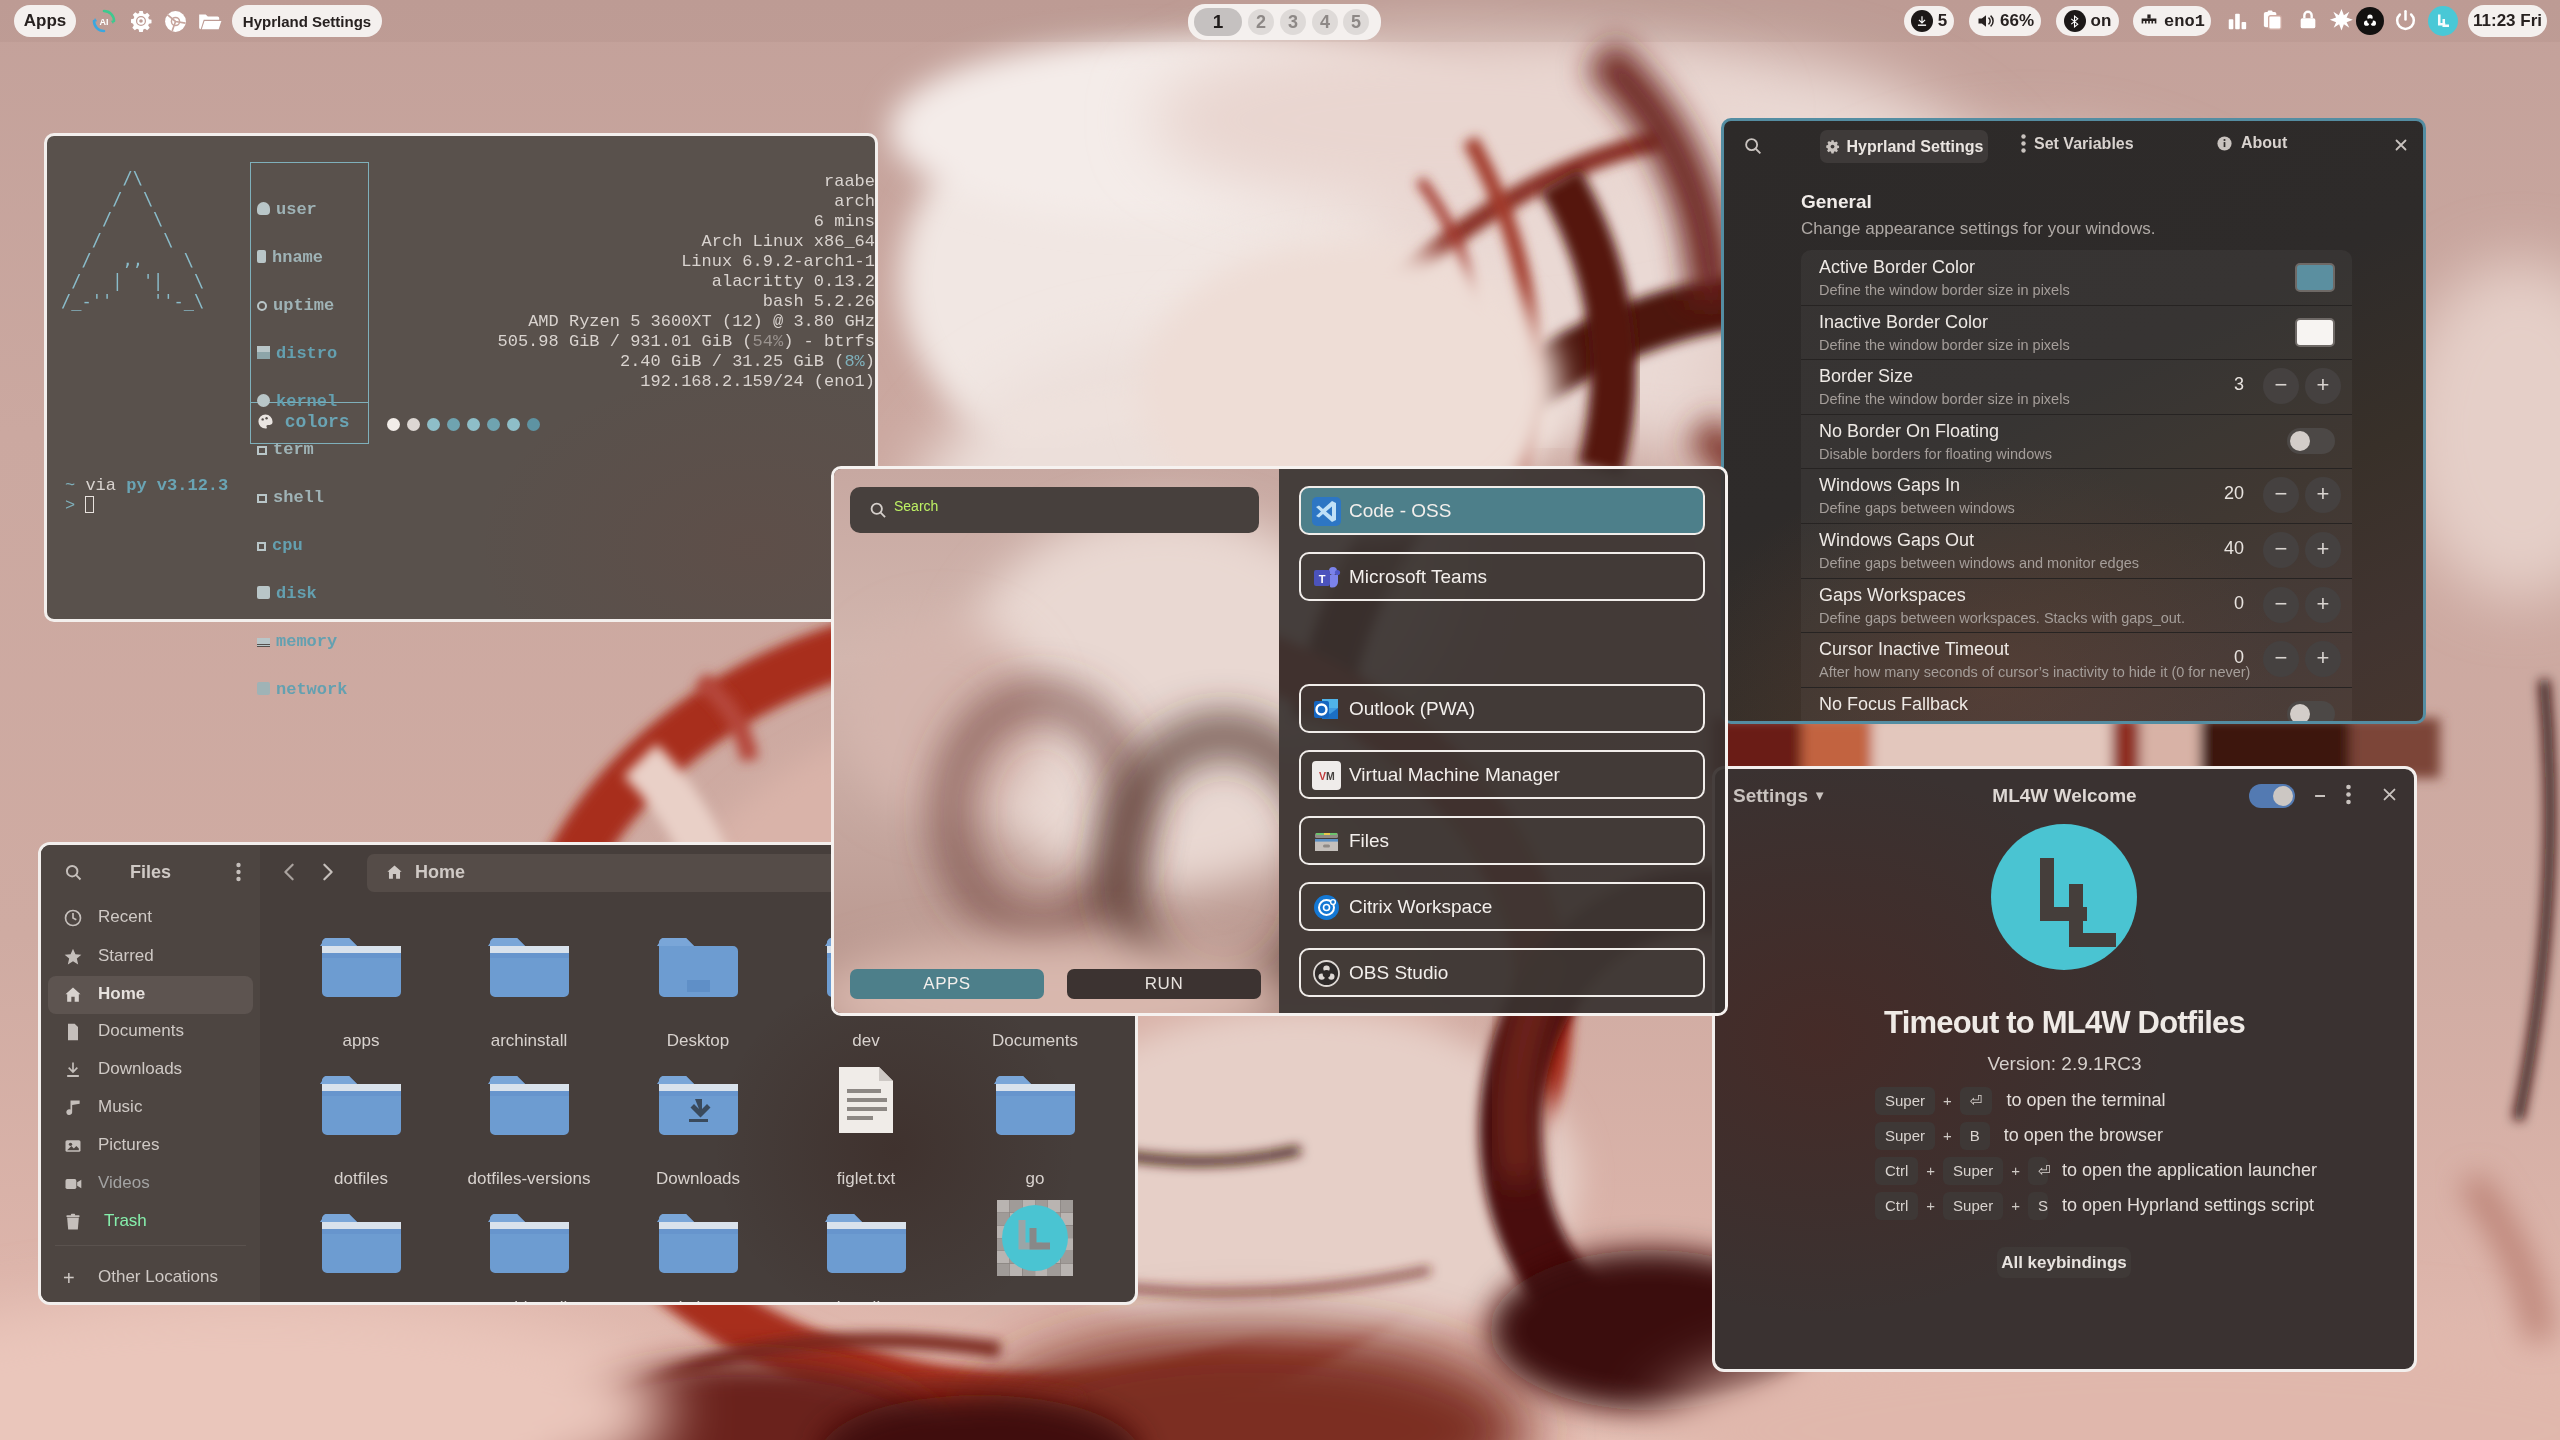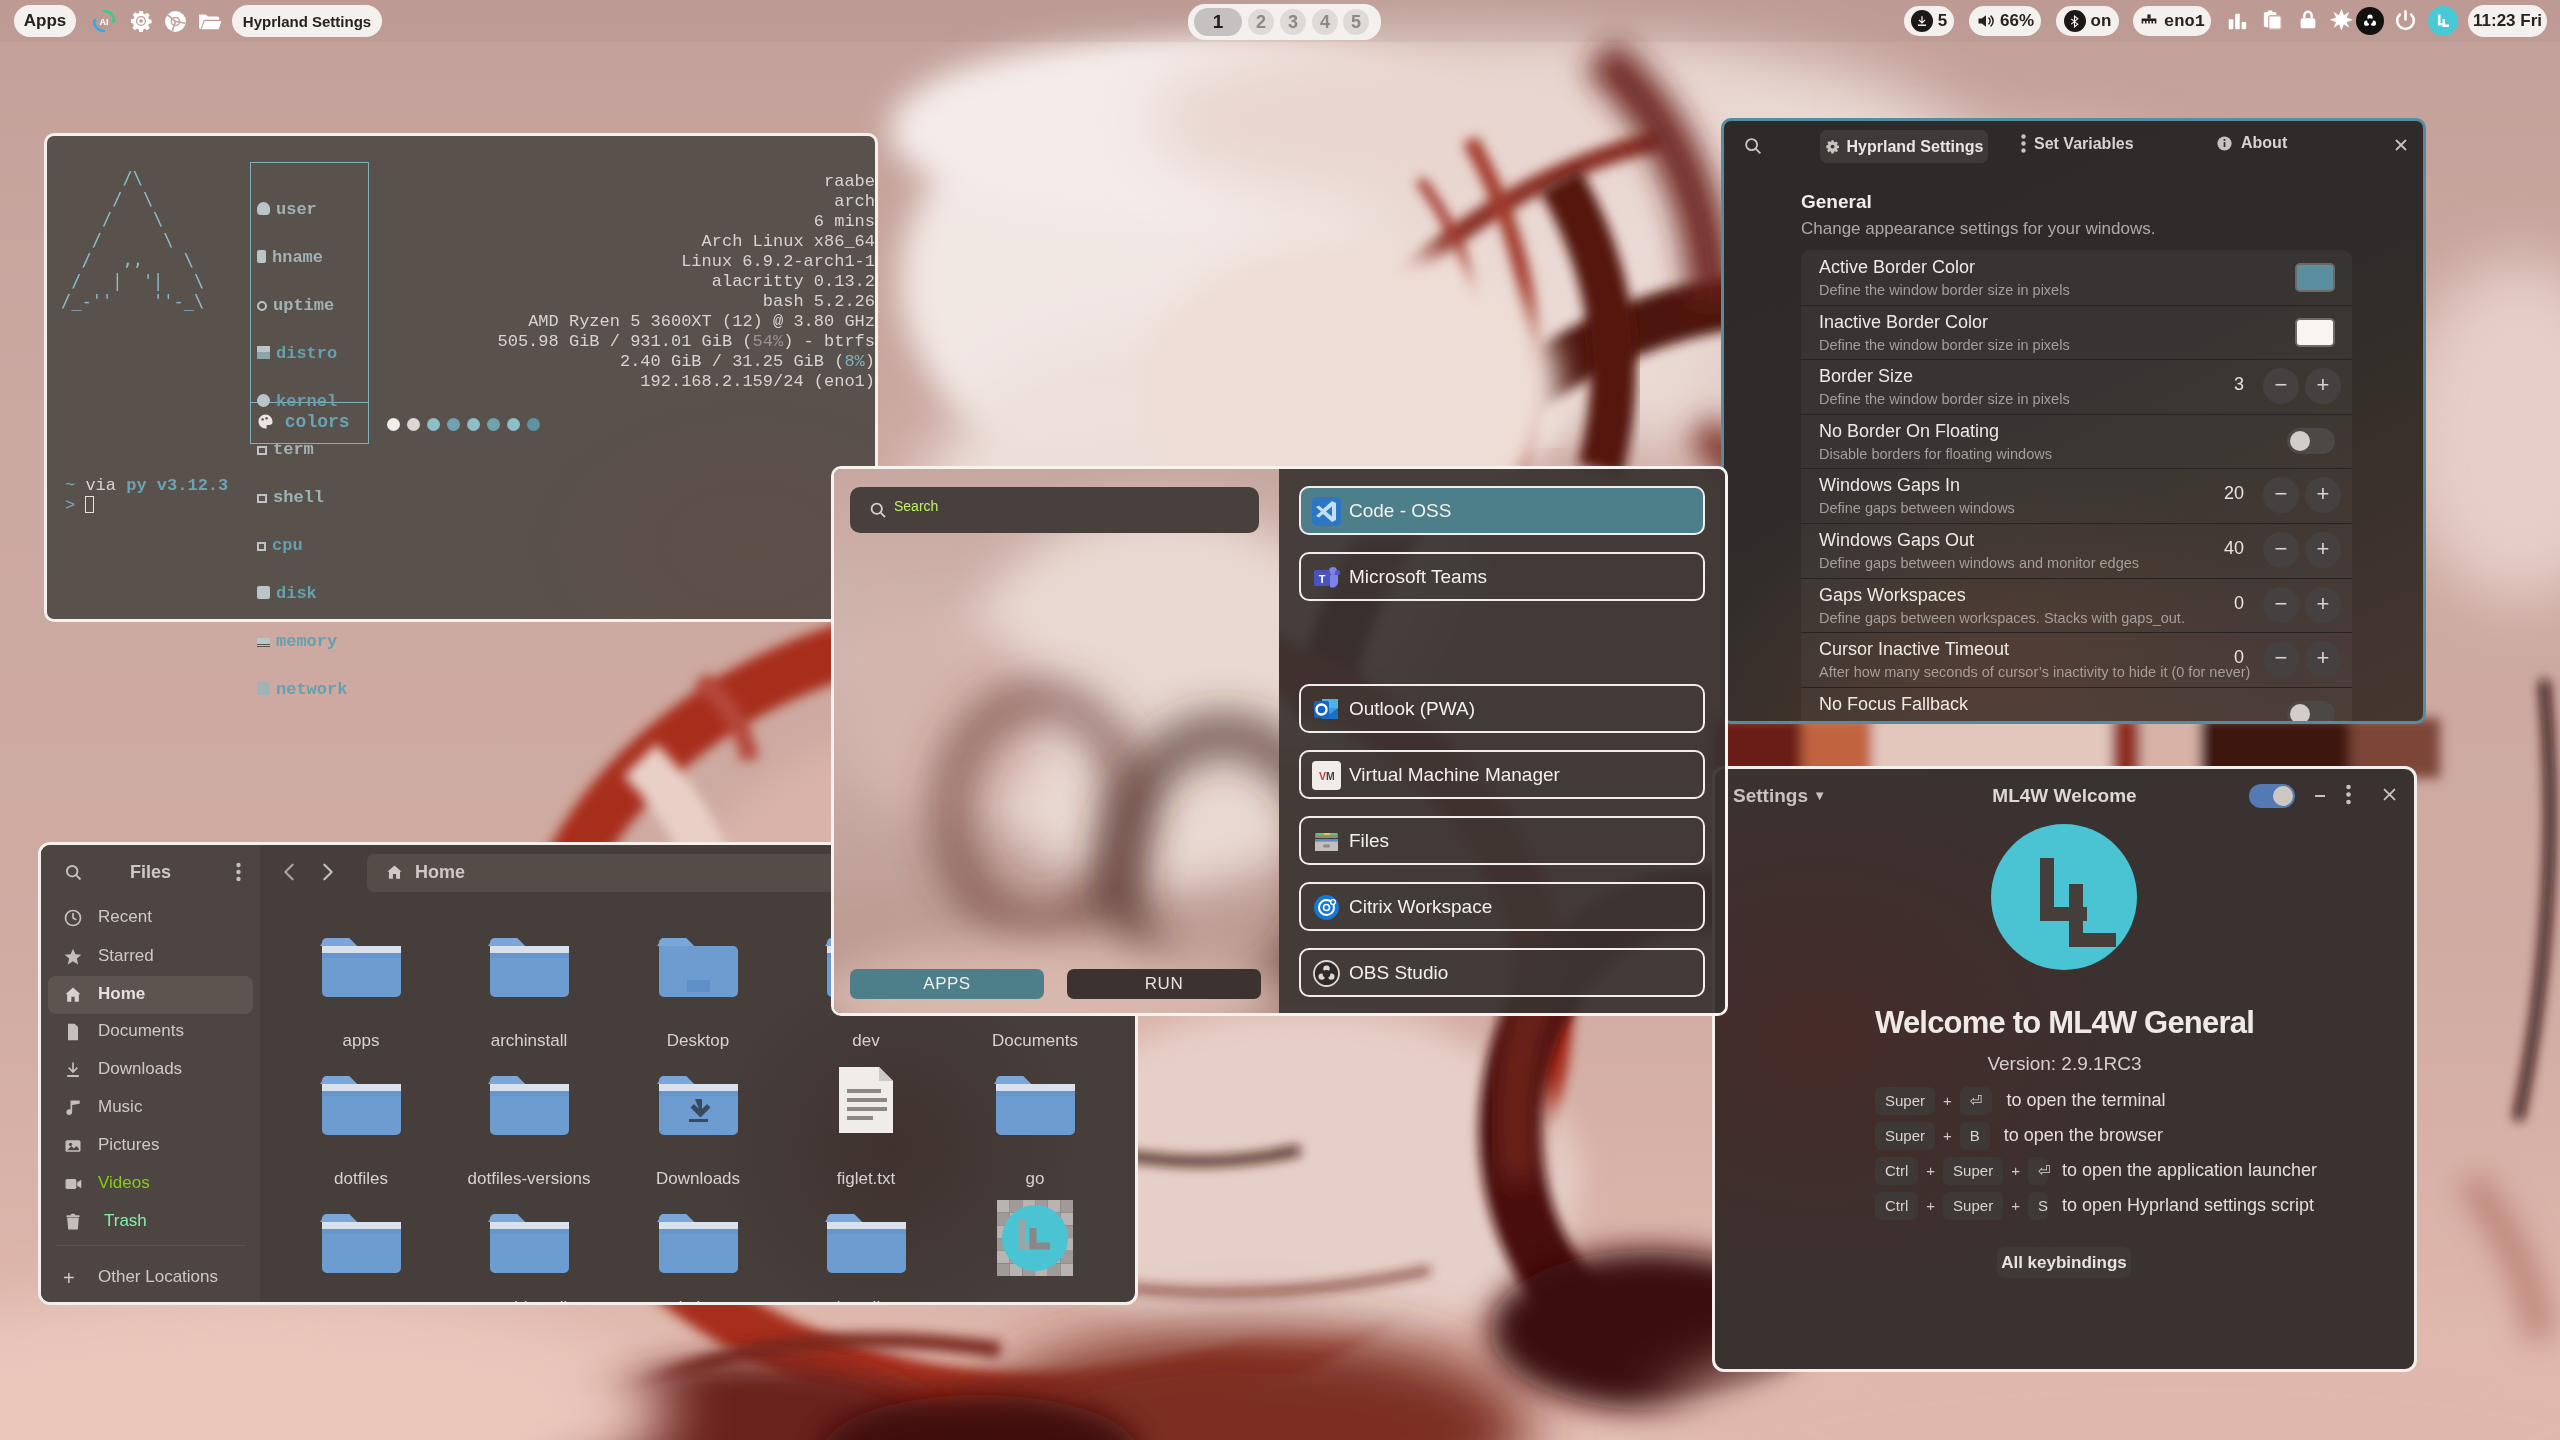--- a/index.html
+++ b/index.html
@@ -413,21 +413,21 @@
       </svg>
  <svg class="abs" style="left:666px;top:17px;" width="17" height="17" viewBox="0 0 24 24" stroke="#c9c3bf" stroke-width="2.6" stroke-linecap="round">
         <path d="M5 5l14 14M19 5L5 19"></path>
       </svg>
 
  <div class="abs" style="left:276px;top:55px;width:146px;height:146px;border-radius:50%;background:#4ac4d2;"></div>
  <svg class="abs" style="left:276px;top:55px;" width="146" height="146" viewBox="0 0 146 146">
    <path d="M56 34 v56 h40" fill="none" stroke="#453e3b" stroke-width="14"></path>
    <path d="M85 60 v56 h40" fill="none" stroke="#453e3b" stroke-width="14"></path>
  </svg>
- <div class="abs" style="left:0;top:236px;width:100%;text-align:center;font-weight:bold;font-size:31px;letter-spacing:-0.8px;color:#efeae6;">Welcome to ML4W General</div>
+ <div class="abs" style="left:0;top:236px;width:100%;text-align:center;font-weight:bold;font-size:31px;letter-spacing:-0.8px;color:#efeae6;">Timeout to ML4W Dotfiles</div>
  <div class="abs" style="left:0;top:284px;width:100%;text-align:center;font-size:19px;color:#d6d0cc;">Version: 2.9.1RC3</div>
  <div class="abs" style="left:160px;top:314px;width:430px;">
    <div class="kbrow">
           <span class="kcap">Super</span>
           <span class="kplus">+</span>
           <span class="kcap kw">⏎</span>
           <span class="kdesc">to open the terminal</span>
         </div>
    <div class="kbrow">
           <span class="kcap">Super</span>
@@ -525,21 +525,21 @@
               <circle cx="9" cy="10" r="2" fill="#4d4541"></circle>
               <path d="M5 17l5-5 3 3 3-3 3 3v2z" fill="#4d4541"></path>
             </svg></span>
           <span style="position:absolute;left:57px;top:8px;font-size:17px;color:#cfc9c5;">Pictures</span>
         </div>
 <div class="abs" style="left:0;top:266px;width:219px;height:38px;">
           <span style="position:absolute;left:22px;top:9px;width:20px;height:20px;"><svg viewBox="0 0 24 24" fill="#c5bfbb">
               <rect x="3" y="6" width="13" height="12" rx="2"></rect>
               <path d="M17 10l5-3v10l-5-3z"></path>
             </svg></span>
-          <span style="position:absolute;left:57px;top:8px;font-size:17px;color:#84cc16;">Videos</span>
+          <span style="position:absolute;left:57px;top:8px;font-size:17px;color:#a3a3a3;">Videos</span>
         </div>
 <div class="abs" style="left:0;top:304px;width:219px;height:38px;">
           <span style="position:absolute;left:22px;top:9px;width:20px;height:20px;"><svg viewBox="0 0 24 24" fill="#c5bfbb">
               <path d="M5 7h14l-1.2 14H6.2z"></path>
               <rect x="4" y="4" width="16" height="2.2" rx="1"></rect>
               <rect x="9.5" y="2" width="5" height="3" rx="1"></rect>
             </svg></span>
           <span style="position:absolute;left:63px;top:8px;font-size:17px;color:#86efac;">Trash</span>
         </div>
 <div class="abs" style="left:14px;top:346px;width:191px;border-top:1px solid #5a524e;"></div>

